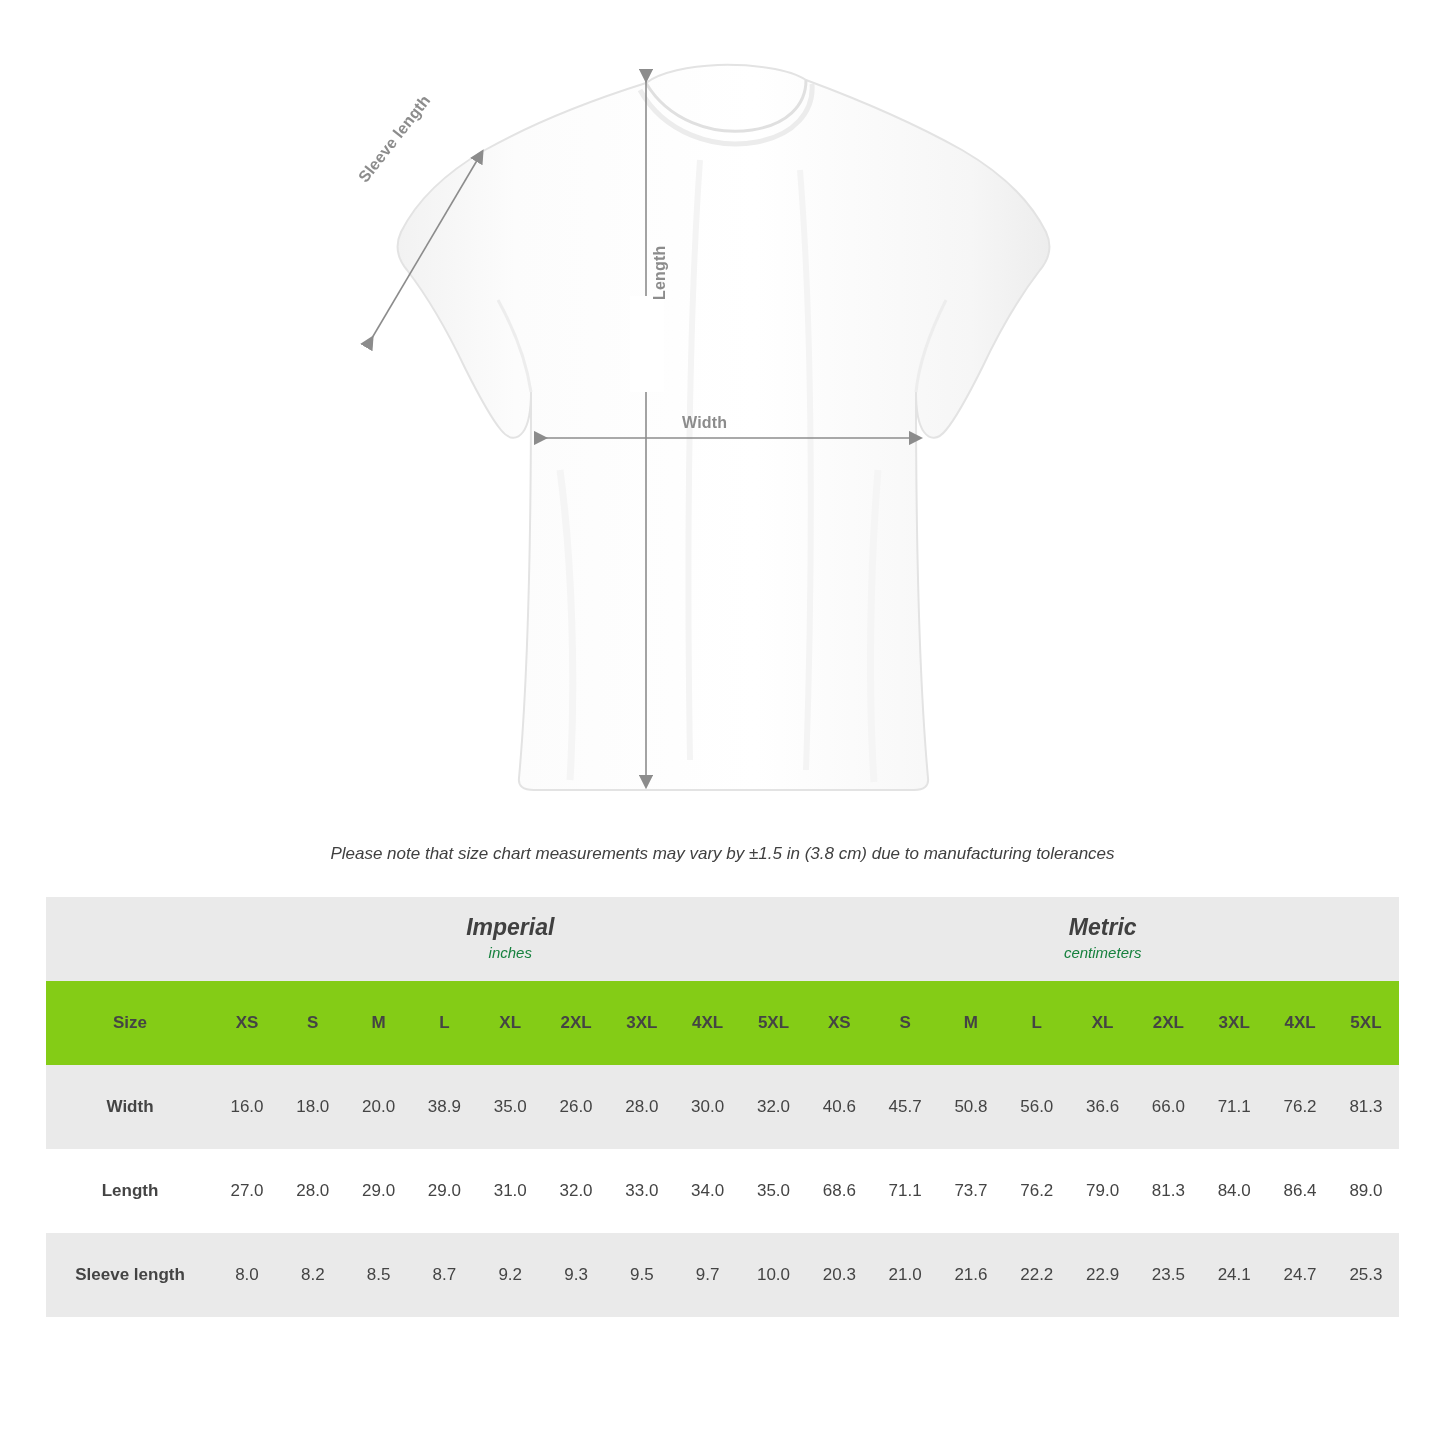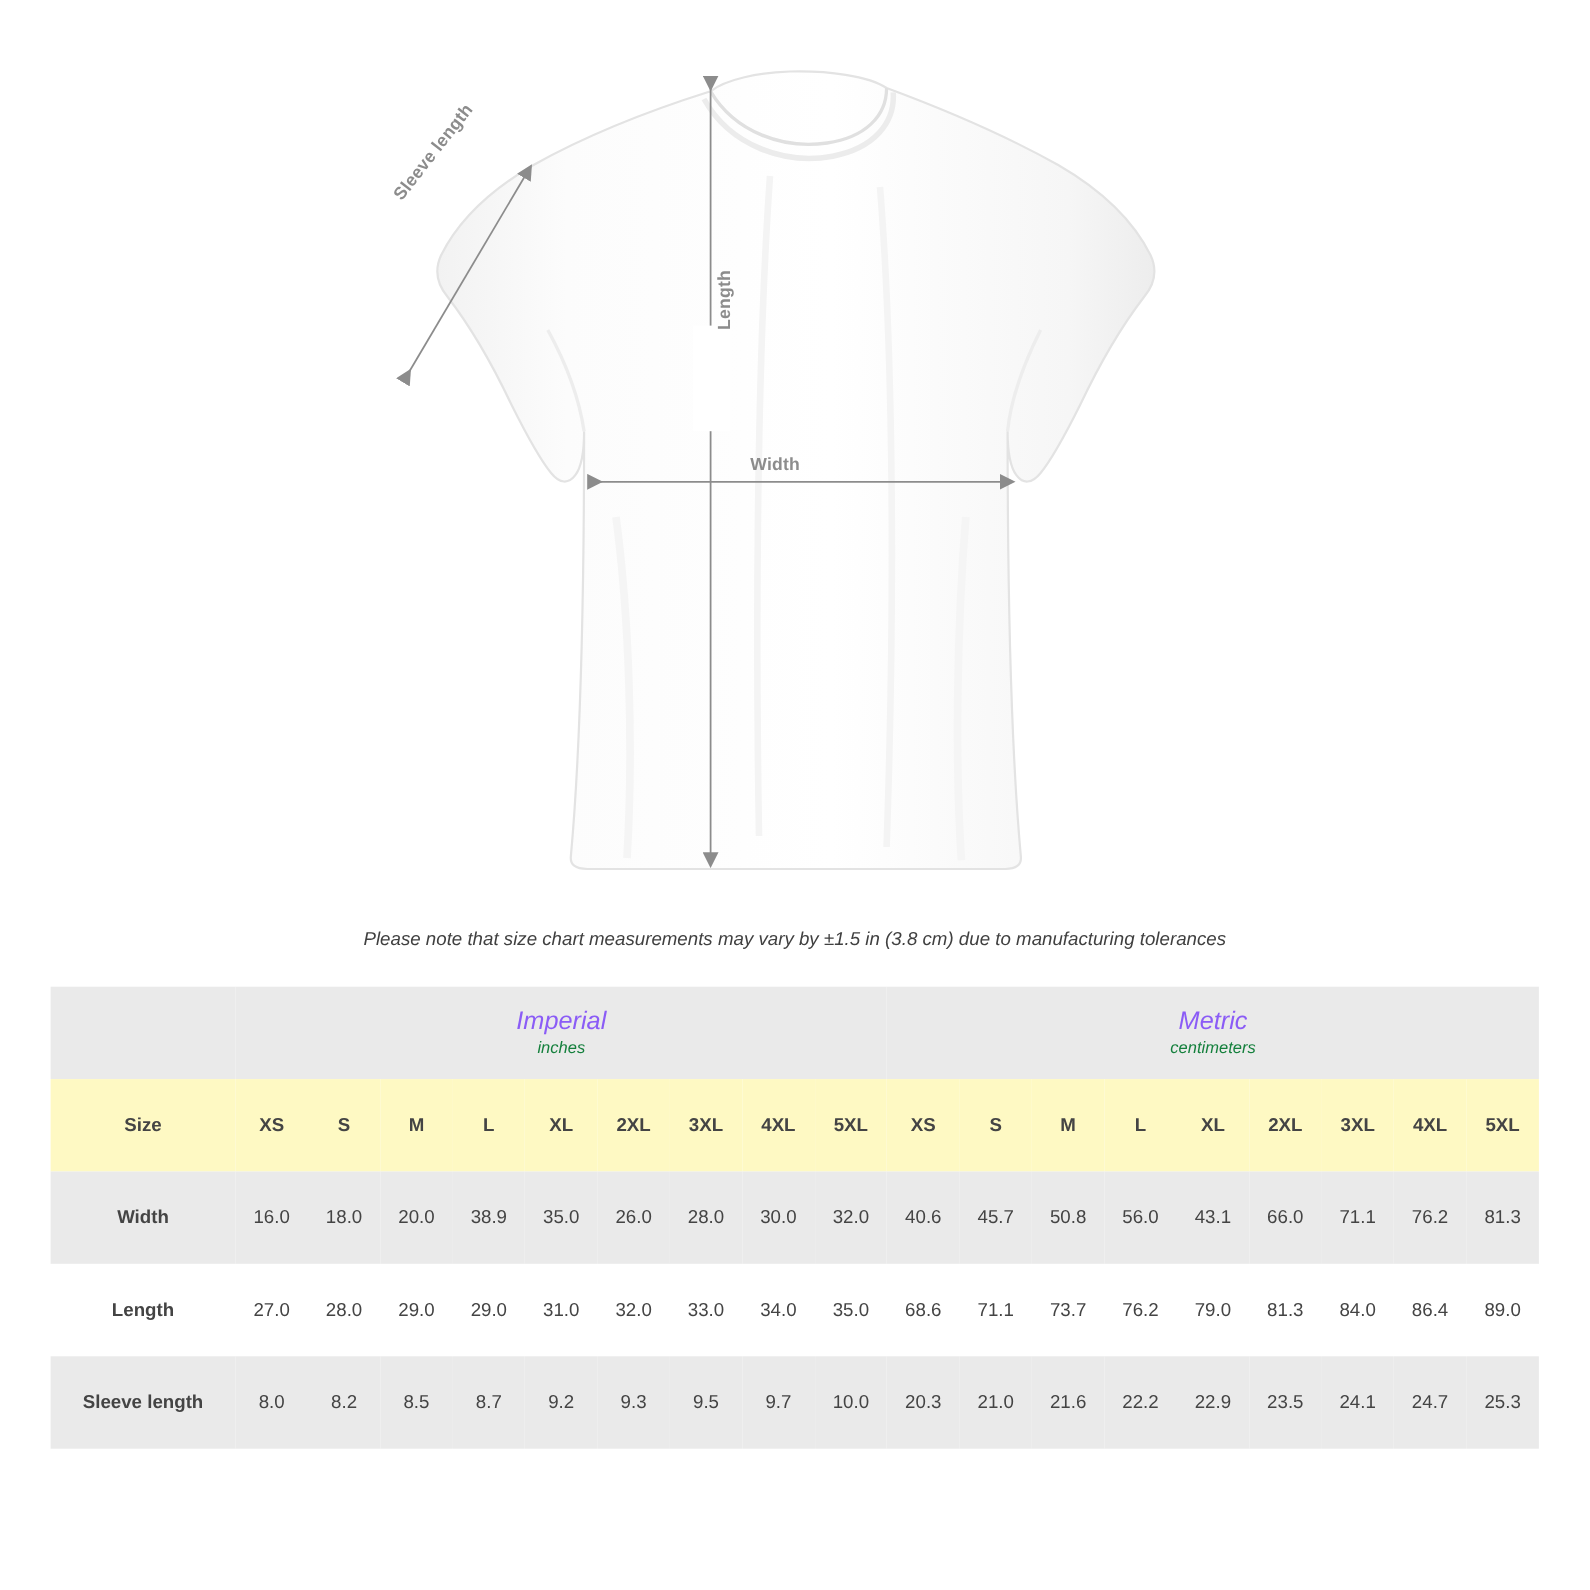--- a/index.html
+++ b/index.html
@@ -92,37 +92,37 @@
     height: 84px;
     vertical-align: middle;
   }
   .unit-row td {
     height: 105px;
     background: #eaeaea;
   }
   .unit-title {
     font-size: 23px;
     font-style: italic;
-    font-weight: normal;
-    color: #8b5cf6;
+    font-weight: bold;
+    color: #404040;
     line-height: 1.25;
   }
   .unit-sub {
     font-size: 15px;
     font-style: italic;
     color: #15803d;
     line-height: 1.5;
   }
   .row-head {
     font-weight: bold;
     font-size: 17px;
     color: #3a3a3a;
   }
   .hdr-row td {
-    background: #fef9c3;
+    background: #84cc16;
     font-weight: bold;
     color: #3a3a3a;
   }
   .row-shaded td {
     background: #eaeaea;
   }
   .row-plain td {
     background: #ffffff;
   }
   .col-label { width: 168px; }
@@ -269,21 +269,21 @@
             <td>38.9</td>
             <td>35.0</td>
             <td>26.0</td>
             <td>28.0</td>
             <td>30.0</td>
             <td>32.0</td>
             <td>40.6</td>
             <td>45.7</td>
             <td>50.8</td>
             <td>56.0</td>
-            <td>43.1</td>
+            <td>36.6</td>
             <td>66.0</td>
             <td>71.1</td>
             <td>76.2</td>
             <td>81.3</td>
           </tr>
           <tr class="row-plain">
             <td class="row-head">Length</td>
             <td>27.0</td>
             <td>28.0</td>
             <td>29.0</td>

